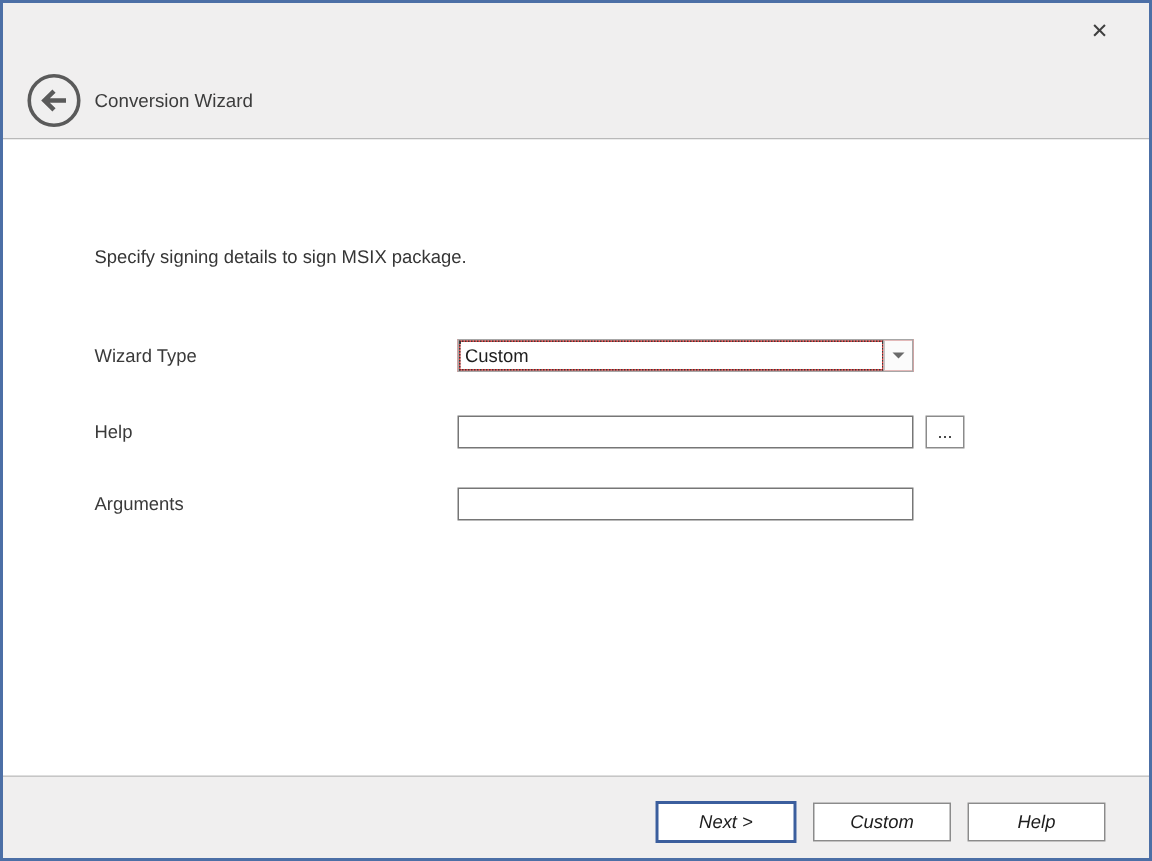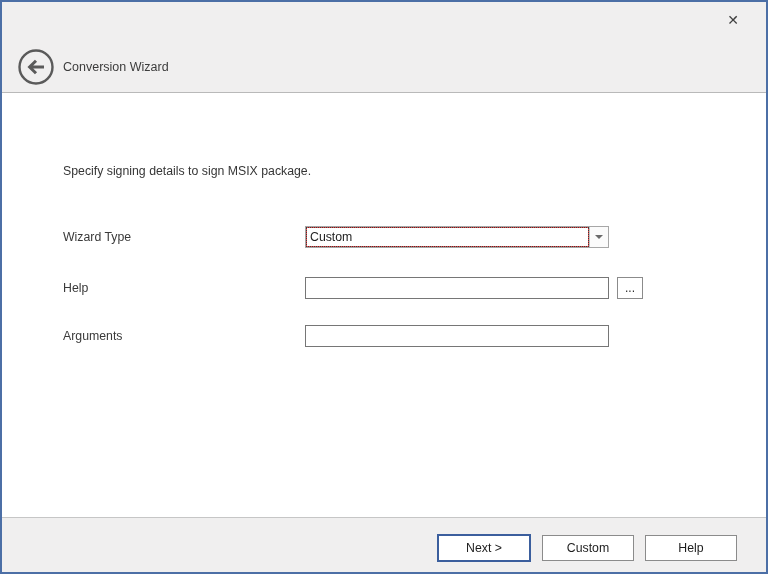--- a/index.html
+++ b/index.html
@@ -78,21 +78,21 @@
   
   .footer {
     position:absolute; left:0; right:0; bottom:0; height:55px;
     background:#f0efef; border-top:1px solid #c6c6c6;
     display:flex; align-items:center; justify-content:flex-end;
     gap:11px; padding-right:29px; box-sizing:border-box;
   }
   .footer-button {
     width:92px; height:26px; box-sizing:border-box; background:#fff;
     border:1px solid #8b8b8b; font-family:"Liberation Sans", sans-serif;
-    font-size:12.3px; color:#1d1d1d; cursor:default; margin-top:6px;
+    font-size:12.3px; color:#1d1d1d; cursor:default; margin-top:6px;font-style:italic;
   }
   .footer-button.default {
     width:94px; height:28px; border:2px solid #3b5e9d;
   }
 </style>
 </head>
 <body>
 
 <div class="window">
 

